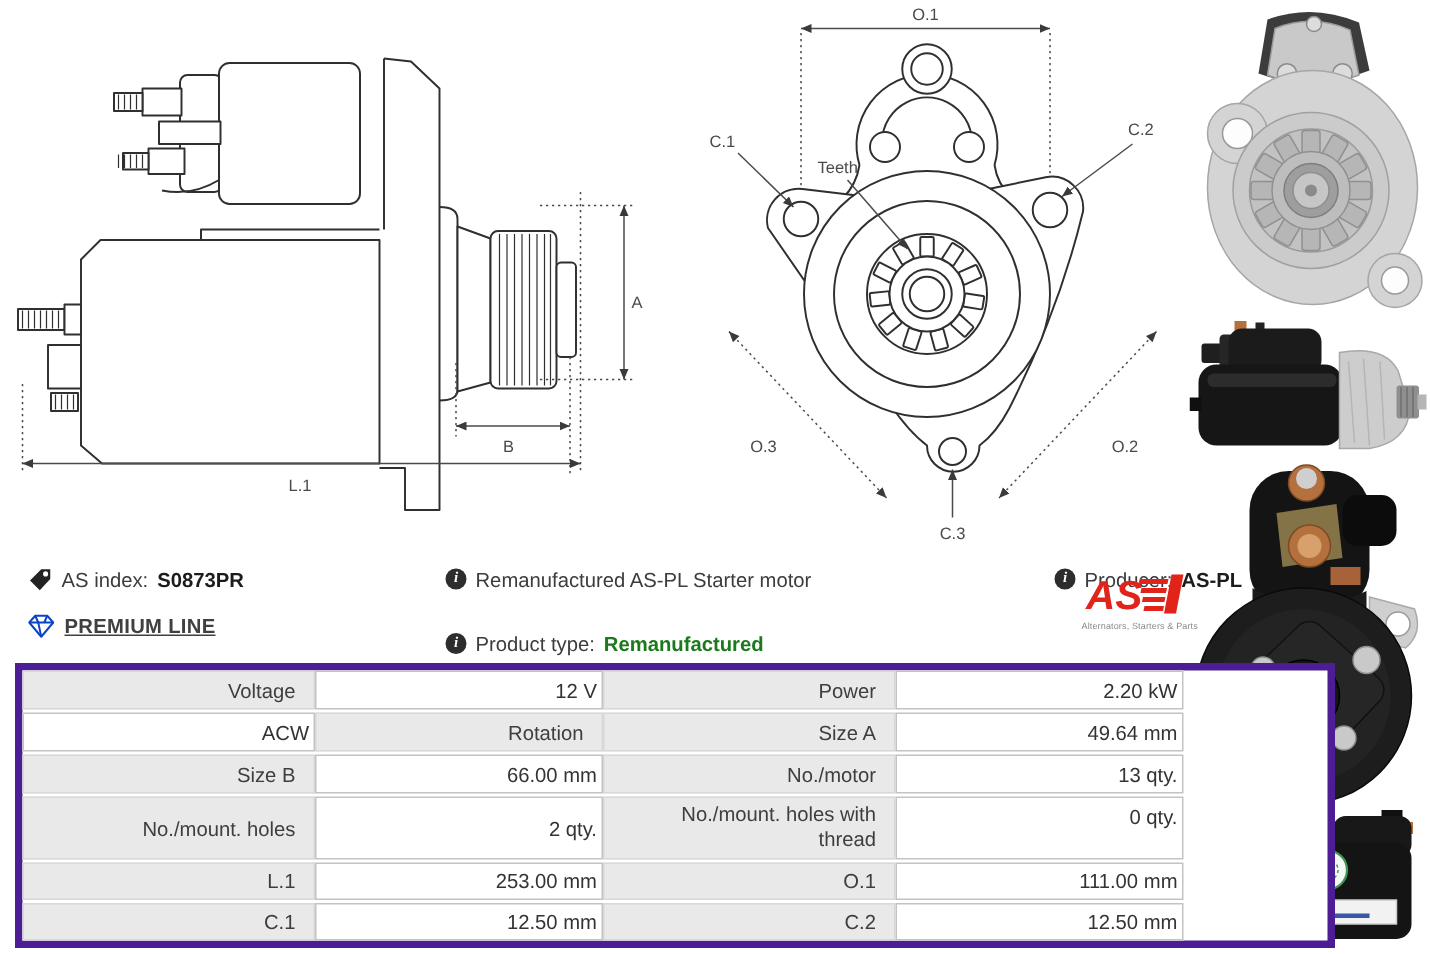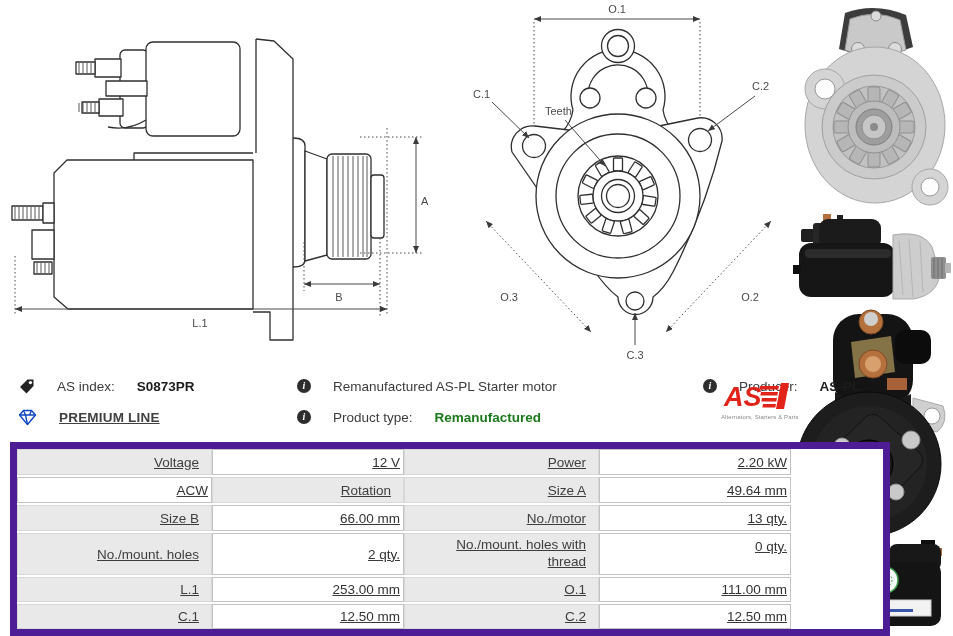--- a/index.html
+++ b/index.html
@@ -1,35 +1,35 @@
 <!DOCTYPE html>
 <html><head>
 <meta charset="utf-8">
 <style>
   html,body{margin:0;padding:0;background:#fff;}
   .canvas{position:relative;width:953px;height:636px;background:#fff;overflow:hidden;
           font-family:"Liberation Sans",sans-serif;color:#3c3c3c;}
   .abs{position:absolute;}
   
-  .info-item{position:absolute;display:flex;align-items:center;gap:22px;
+  .info-item{position:absolute;display:flex;align-items:center;gap:6px;
              font-size:13.5px;white-space:nowrap;color:#3c3c3c;height:18px;}
   .bold{font-weight:bold;color:#1c1c1c;}
   .blue{font-weight:bold;letter-spacing:.2px;}
   .green{font-weight:bold;}
   .info-icon{width:14px;height:14px;min-width:14px;border-radius:50%;background:#2d2d2d;
              display:inline-flex;align-items:center;justify-content:center;}
   .info-icon::before{content:"i";color:#fff;font:italic bold 10px/1 "Liberation Serif",serif;}
   
   .logo{position:absolute;left:721px;top:382px;width:72px;text-align:center;}
   .logo-tagline{font-size:6px;color:#8a8a8a;margin-top:0;letter-spacing:.1px;white-space:nowrap;}
   
-  .spec-table{position:absolute;left:10px;top:442px;width:880px;border:7px solid #4c1d95;
+  .spec-table{position:absolute;left:10px;top:442px;width:880px;border:5px solid #4c1d95;
               background:#fff;display:grid;box-sizing:border-box;
               grid-template-columns:195px 192px 195px 192px;
-              grid-template-rows:26px 26px 26px 42px 25px 25px;row-gap:2px;text-decoration:underline;}
+              grid-template-rows:26px 26px 26px 42px 25px 25px;row-gap:2px;}
   .cell{display:flex;align-items:center;justify-content:flex-end;box-sizing:border-box;
         font-size:13.5px;text-align:right;}
   .cell-label{background:#e9e9e9;border:1px solid #d8d8d8;padding-right:12px;color:#3e3e3e;}
   .cell-value{background:#fff;border:1px solid #c3c3c3;padding-right:3px;color:#333;}
   .wrap2{max-width:150px;line-height:1.25;}
   
   svg text{font-family:"Liberation Sans",sans-serif;}
   .dimtext{font-size:11px;fill:#4a4a4a;}
 </style>
 </head>
@@ -273,21 +273,21 @@
   <div class="info-item" style="left:18px;top:408px;">
     <svg width="19" height="17" viewBox="0 0 19 17">
       <g fill="none" stroke="#0a43c4" stroke-width="1.3" stroke-linejoin="round">
         <path d="M1.5,6 L5.5,1.5 H13.5 L17.5,6 L9.5,15.5 Z"></path>
         <path d="M1.5,6 H17.5 M5.5,1.5 L7.5,6 L9.5,15.5 M13.5,1.5 L11.5,6"></path>
       </g>
     </svg>
     <span class="blue" style="color:#404040;text-decoration:underline;">PREMIUM LINE</span>
   </div>
 
-  <div class="info-item" style="left:297px;top:408px;">
+  <div class="info-item" style="left:297px;top:420px;">
     <span class="info-icon"></span>
     <span>Product type:</span>
     <span class="green" style="color:#1b7a1b;">Remanufactured</span>
   </div>
 
   <div class="logo">
     <svg width="68" height="28" viewBox="0 0 68 28">
       <text x="1" y="24" font-size="27" font-weight="bold" font-style="italic" fill="#e2231a">AS</text>
       <g fill="#e2231a">
         <path d="M58,1 L66,1 L61,27 L53,27 Z"></path>

